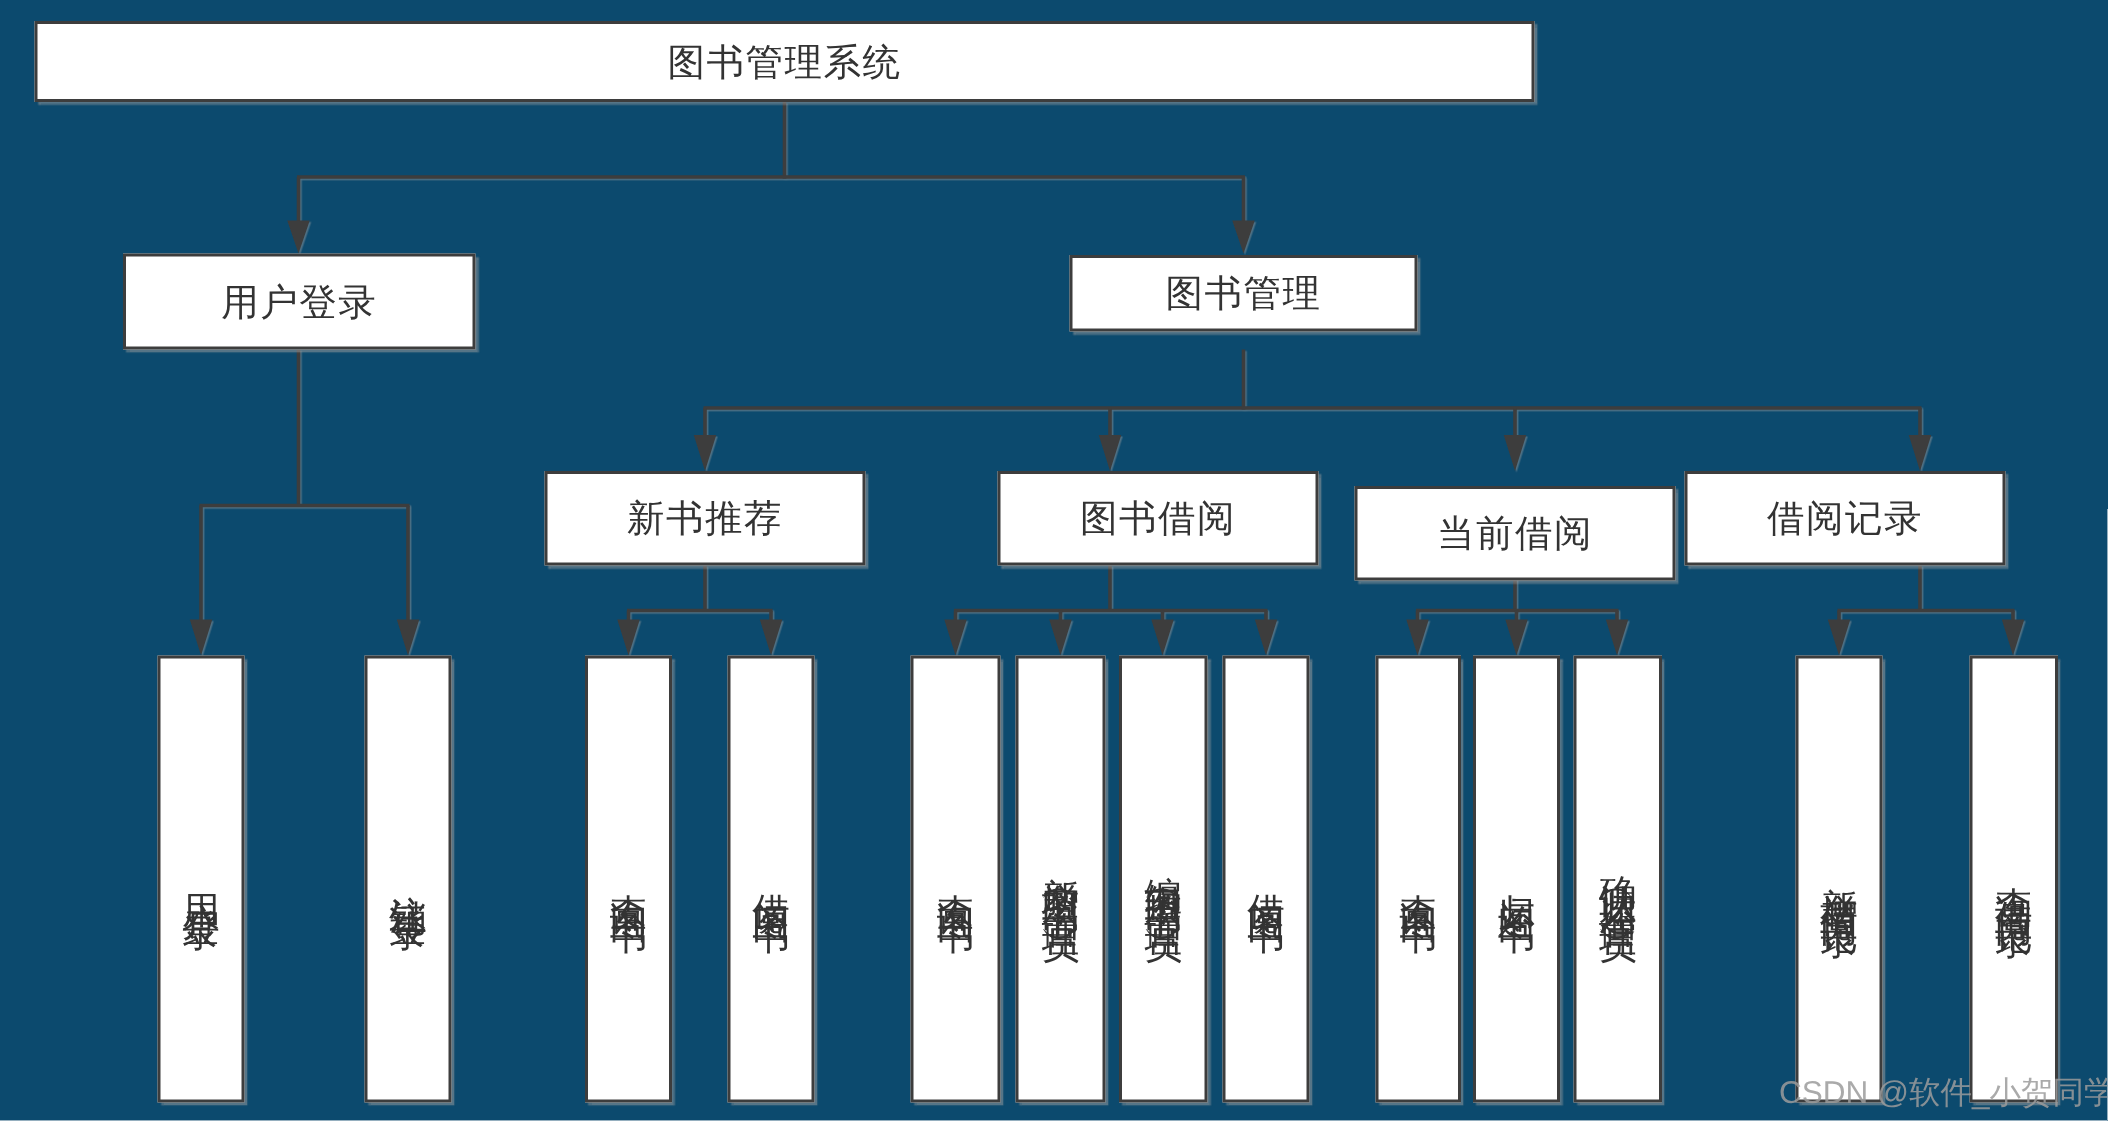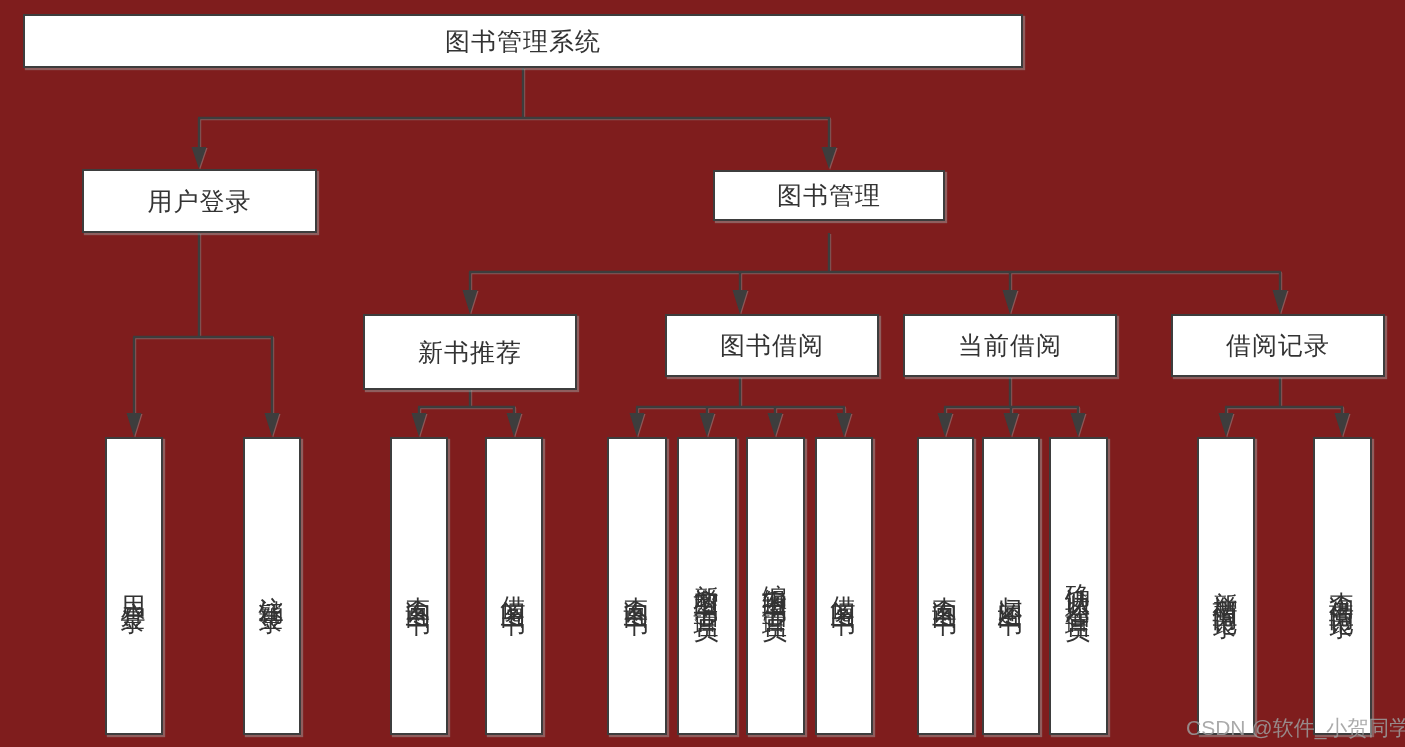--- a/index.html
+++ b/index.html
@@ -5,21 +5,21 @@
   :root{
     --line:#3d3d3d;
     --text:#333333;
     --box-bg:#ffffff;
     --watermark:#9c9c9c;
   }
   html,body{margin:0;padding:0;background:#ffffff;}
   #canvas{
     position:relative;
     width:1405px;height:747px;
-    background:#7f1d1d;
+    background:#0c4a6e;
     font-family:"Liberation Sans","DejaVu Sans",sans-serif;
     overflow:hidden;
   }
   #connectors{
     position:absolute;left:0;top:0;
     pointer-events:none;
     filter:drop-shadow(1.5px 1.5px 0 rgba(160,160,160,.45));
   }
   #connectors line{stroke:var(--line);stroke-width:2.4;}
   #connectors polygon{fill:var(--line);}
@@ -137,30 +137,30 @@
     <span class="hlabel">图书管理系统</span>
   </div>
 
   <div class="node" style="left:82px;top:169px;width:235px;height:64px">
     <span class="hlabel">用户登录</span>
   </div>
   <div class="node" style="left:713px;top:170px;width:232px;height:51px">
     <span class="hlabel">图书管理</span>
   </div>
 
-  <div class="node" style="left:363px;top:314px;width:214px;height:76px">
+  <div class="node" style="left:363px;top:314px;width:214px;height:63px">
     <span class="hlabel">新书推荐</span>
   </div>
   <div class="node" style="left:665px;top:314px;width:214px;height:63px">
     <span class="hlabel">图书借阅</span>
   </div>
-  <div class="node" style="left:903px;top:314px;width:214px;height:63px">
+  <div class="node" style="left:903px;top:324px;width:214px;height:63px">
     <span class="hlabel">当前借阅</span>
   </div>
-  <div class="node" style="left:1171px;top:314px;width:214px;height:63px">
+  <div class="node" style="left:1123px;top:314px;width:214px;height:63px">
     <span class="hlabel">借阅记录</span>
   </div>
 
   <div class="node" style="left:105px;top:437px;width:58px;height:298px">
     <span class="vlabel">用户登录</span>
   </div>
   <div class="node" style="left:243px;top:437px;width:58px;height:298px">
     <span class="vlabel">注销登录</span>
   </div>
 

